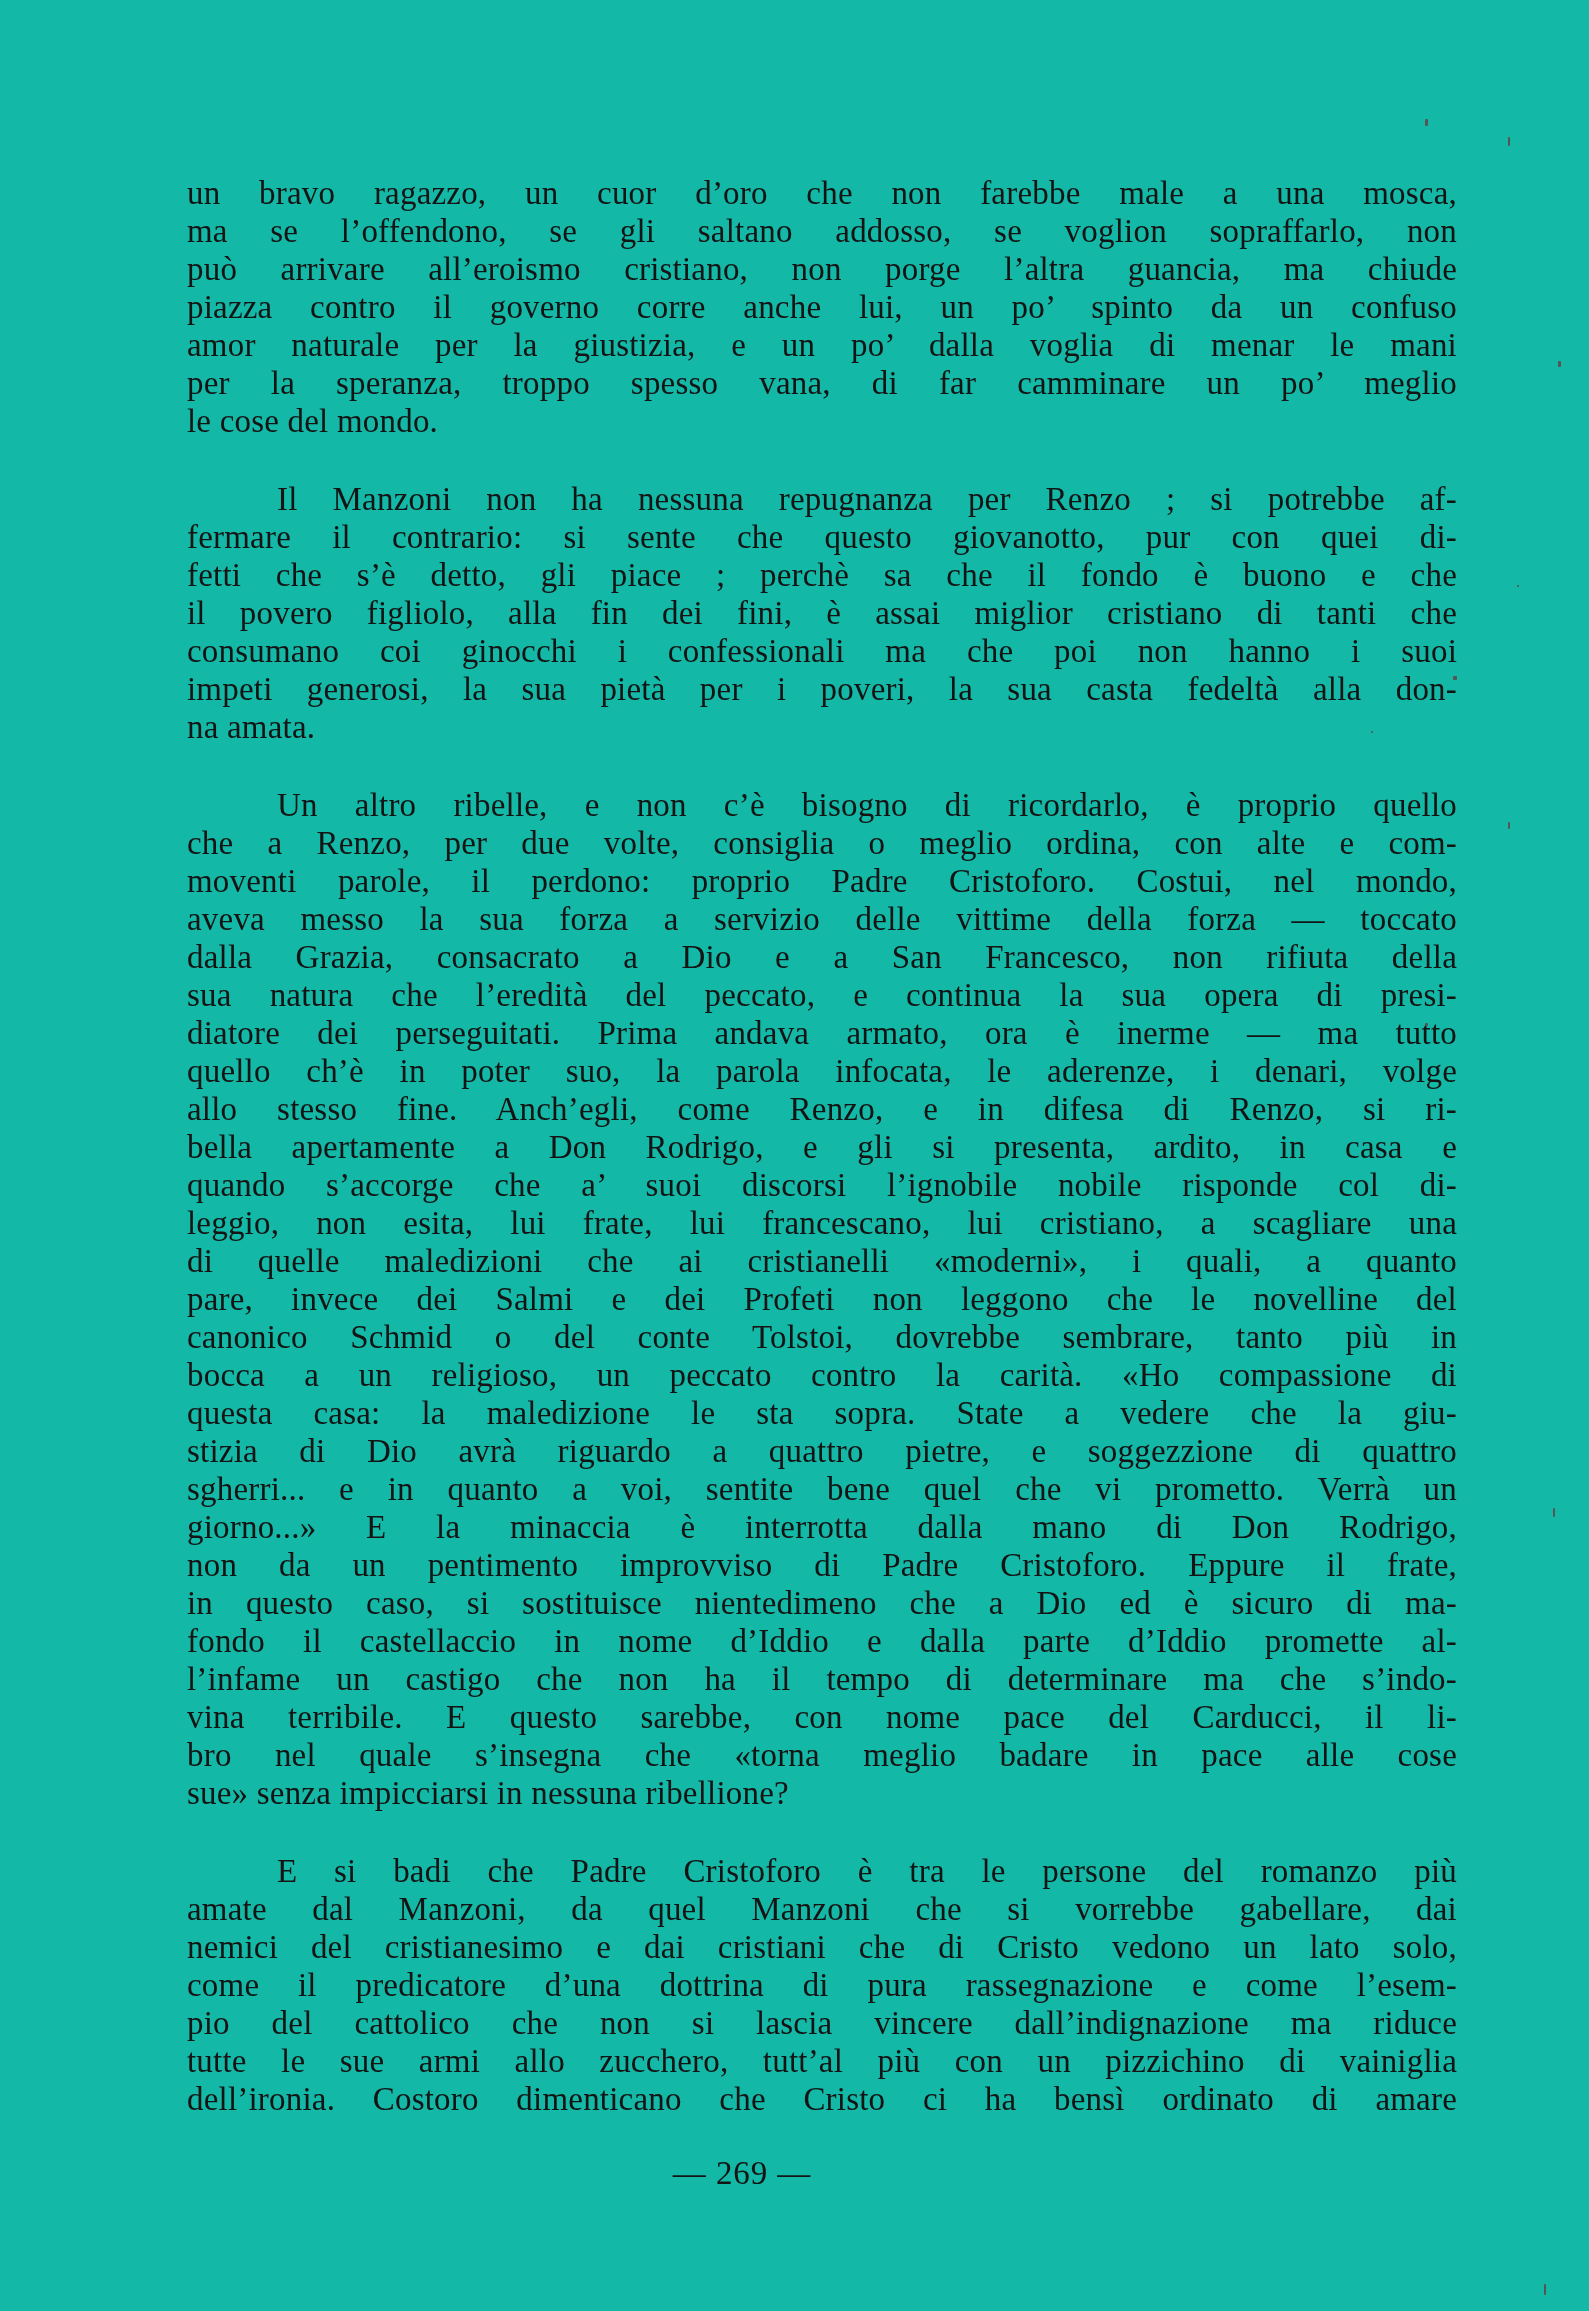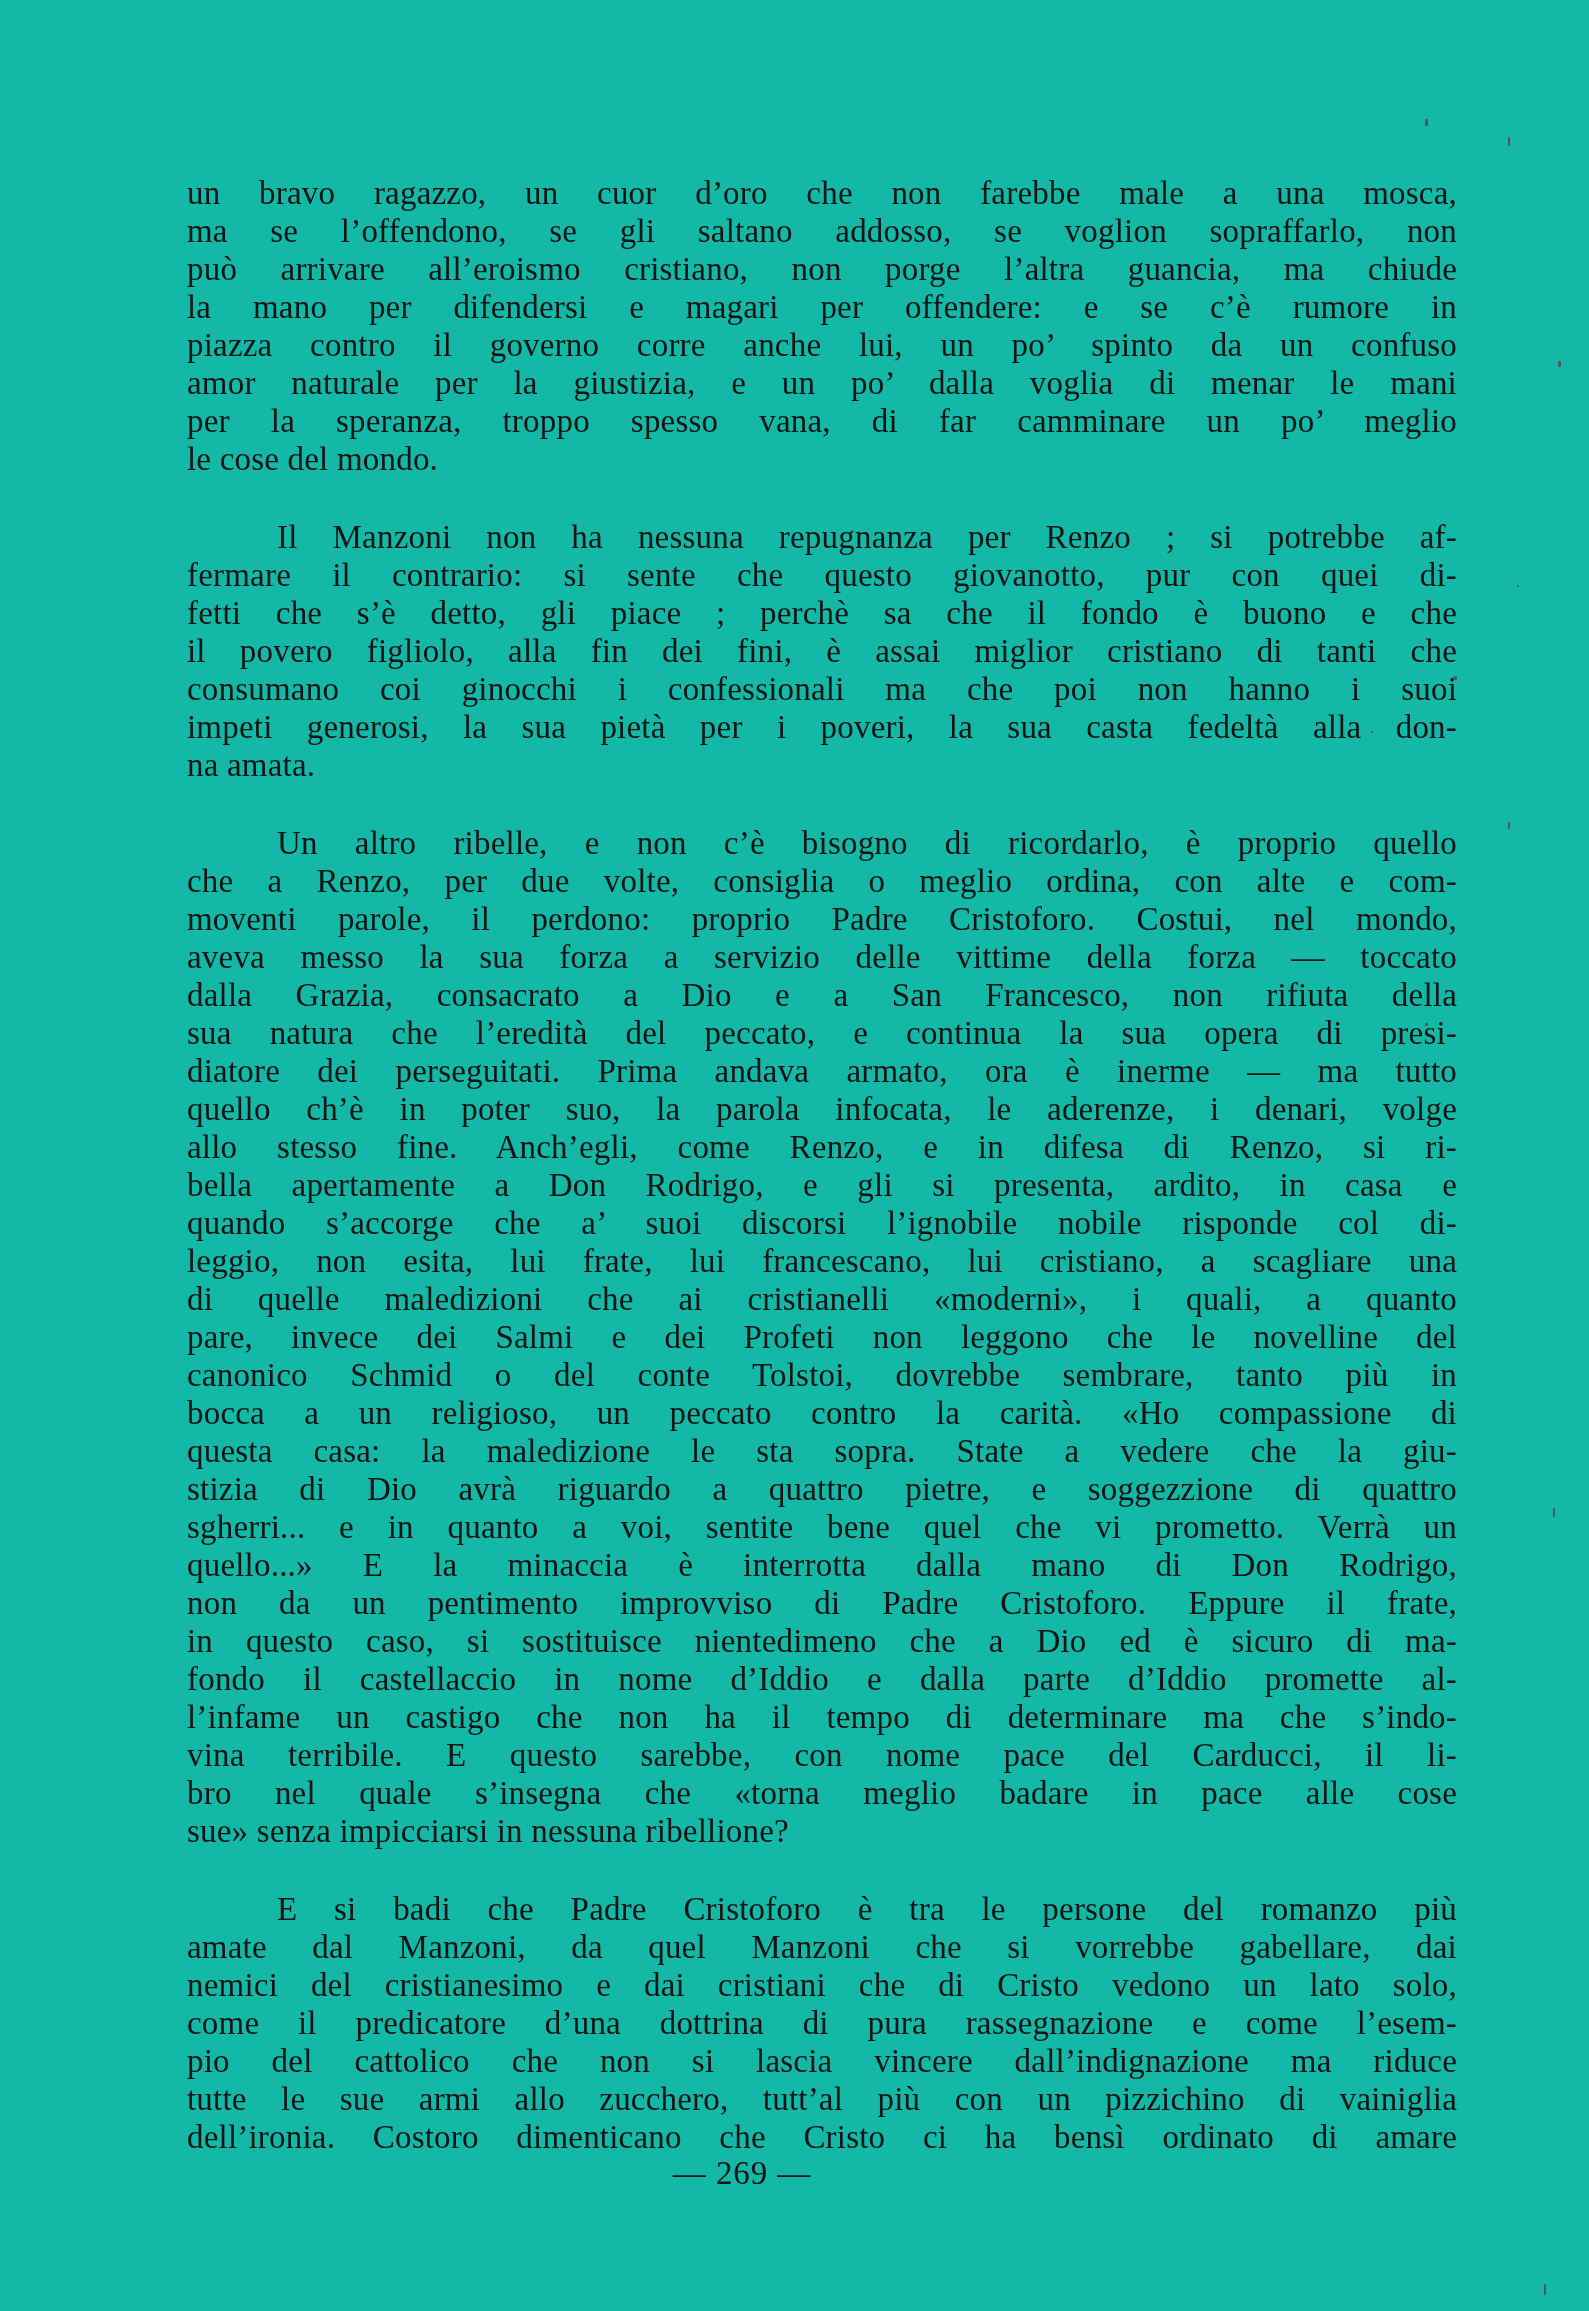--- a/index.html
+++ b/index.html
@@ -43,21 +43,20 @@
 </style>
 </head>
 <body>
 
 <div class="page">
   <div class="body-text" id="body-text">
       <div class="para">
         <span class="line">un bravo ragazzo, un cuor d’oro che non farebbe male a una mosca,</span>
         <span class="line">ma se l’offendono, se gli saltano addosso, se voglion sopraffarlo, non</span>
         <span class="line">può arrivare all’eroismo cristiano, non porge l’altra guancia, ma chiude</span>
-        <span class="line">la mano per difendersi e magari per offendere: e se c’è rumore in</span>
         <span class="line">piazza contro il governo corre anche lui, un po’ spinto da un confuso</span>
         <span class="line">amor naturale per la giustizia, e un po’ dalla voglia di menar le mani</span>
         <span class="line">per la speranza, troppo spesso vana, di far camminare un po’ meglio</span>
         <span class="line last">le cose del mondo.</span>
       </div>
       <div class="para">
         <span class="line indent">Il Manzoni non ha nessuna repugnanza per Renzo ; si potrebbe af-</span>
         <span class="line">fermare il contrario: si sente che questo giovanotto, pur con quei di-</span>
         <span class="line">fetti che s’è detto, gli piace ; perchè sa che il fondo è buono e che</span>
         <span class="line">il povero figliolo, alla fin dei fini, è assai miglior cristiano di tanti che</span>
@@ -78,21 +77,21 @@
         <span class="line">bella apertamente a Don Rodrigo, e gli si presenta, ardito, in casa e</span>
         <span class="line">quando s’accorge che a’ suoi discorsi l’ignobile nobile risponde col di-</span>
         <span class="line">leggio, non esita, lui frate, lui francescano, lui cristiano, a scagliare una</span>
         <span class="line">di quelle maledizioni che ai cristianelli «moderni», i quali, a quanto</span>
         <span class="line">pare, invece dei Salmi e dei Profeti non leggono che le novelline del</span>
         <span class="line">canonico Schmid o del conte Tolstoi, dovrebbe sembrare, tanto più in</span>
         <span class="line">bocca a un religioso, un peccato contro la carità. «Ho compassione di</span>
         <span class="line">questa casa: la maledizione le sta sopra. State a vedere che la giu-</span>
         <span class="line">stizia di Dio avrà riguardo a quattro pietre, e soggezzione di quattro</span>
         <span class="line">sgherri... e in quanto a voi, sentite bene quel che vi prometto. Verrà un</span>
-        <span class="line">quello...» E la minaccia è interrotta dalla mano di Don Rodrigo,</span>
+        <span class="line">giorno...» E la minaccia è interrotta dalla mano di Don Rodrigo,</span>
         <span class="line">non da un pentimento improvviso di Padre Cristoforo. Eppure il frate,</span>
         <span class="line">in questo caso, si sostituisce nientedimeno che a Dio ed è sicuro di ma-</span>
         <span class="line">fondo il castellaccio in nome d’Iddio e dalla parte d’Iddio promette al-</span>
         <span class="line">l’infame un castigo che non ha il tempo di determinare ma che s’indo-</span>
         <span class="line">vina terribile. E questo sarebbe, con nome pace del Carducci, il li-</span>
         <span class="line">bro nel quale s’insegna che «torna meglio badare in pace alle cose</span>
         <span class="line last">sue» senza impicciarsi in nessuna ribellione?</span>
       </div>
       <div class="para">
         <span class="line indent">E si badi che Padre Cristoforo è tra le persone del romanzo più</span>

